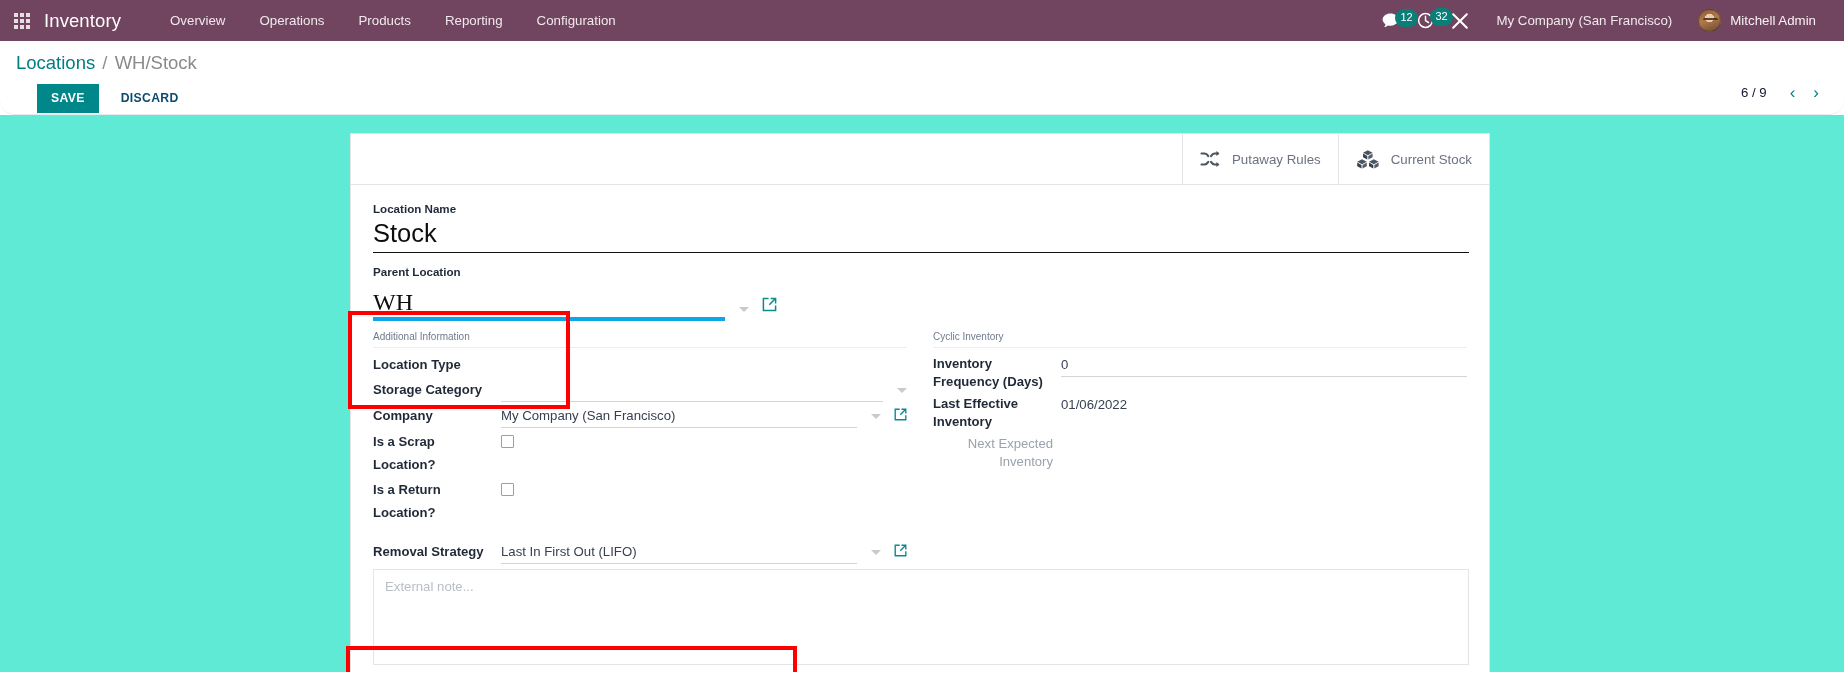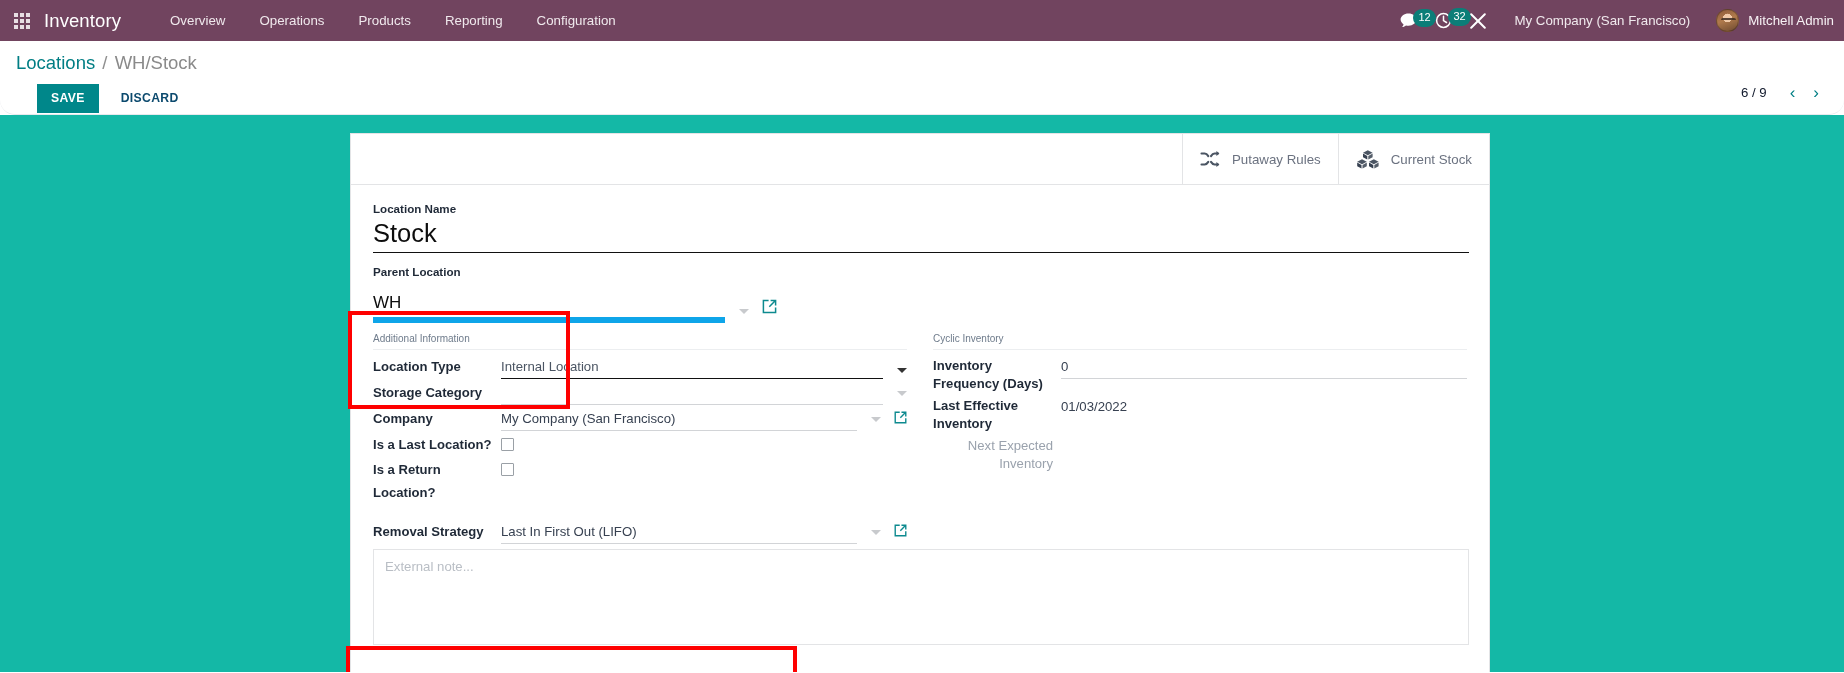--- a/index.html
+++ b/index.html
@@ -44,21 +44,21 @@
     color: #f0e9ed;
     padding: 0 17px;
     line-height: 41px;
     cursor: pointer;
     white-space: nowrap;
   }
   .nav-right {
     position: absolute; right: 0; top: 0;
     height: 41px;
     display: flex; align-items: center;
-    padding-right: 10px;
+    padding-right: 28px;
   }
   .nav-icon-wrap {
     position: relative;
     margin-right: 18px;
     display: flex; align-items: center;
     cursor: pointer;
   }
   .nav-icon-wrap svg { display: block; }
   .badge {
     position: absolute;
@@ -153,21 +153,21 @@
     background: none; border: none;
     cursor: pointer;
     padding: 2px 9px;
     font-size: 17px;
     line-height: 1;
     font-family: "Liberation Sans", sans-serif;
   }
 
   
   .form-view {
-    background: #14b8a6;
+    background: #5eead4;
     height: calc(673px - 41px - 75px);
     padding: 18px 0 0 0;
     position: relative;
     overflow: hidden;
   }
   .sheet {
     position: absolute;
     left: 350px;
     top: 18px;
     width: 1140px;
@@ -216,29 +216,29 @@
     background: transparent;
     font-family: "Liberation Sans", sans-serif;
     outline: none;
   }
   .subtitle-row {
     display: flex;
     align-items: flex-end;
     margin-top: 11px;
   }
   .subtitle-input {
-    font-size: 17px;
+    font-size: 24px;
     line-height: 25px;
     color: #0d0d0d;
     border: none;
-    border-bottom: 6px solid #0ea5e9;
+    border-bottom: 4px solid #0ea5e9;
     width: 352px;
     padding: 0 0 2px 0;
     background: transparent;
-    font-family: Liberation Sans, sans-serif;
+    font-family: Liberation Serif, serif;
     outline: none;
   }
   .caret-down {
     width: 0; height: 0;
     border-left: 5px solid transparent;
     border-right: 5px solid transparent;
     border-top: 5px solid #c8cacd;
     margin: 0 0 9px 14px;
     cursor: pointer;
   }
@@ -462,26 +462,20 @@
       </div>
     </div>
 
     <div class="groups">
 
       <div class="group">
         <div class="group-title">Additional Information</div>
 
         <div class="frow">
           <div class="flabel">Location Type</div>
-          <div class="fvalue">
-            <div class="inp-wrap">
-              <input class="inp focus-line" value="Internal Location" style="">
-            </div>
-            <span class="caret-down" style="border-top-color:#333;margin-bottom:6px"></span>
-          </div>
         </div>
 
         <div class="frow">
           <div class="flabel">Storage Category</div>
           <div class="fvalue">
             <div class="inp-wrap">
               <input class="inp" value="" style="">
             </div>
             <span class="caret-down"></span>
           </div>
@@ -497,21 +491,21 @@
             <span class="ext-link" style="margin-bottom:3px">
               <svg width="13" height="13" viewBox="0 0 15 15">
                 <path d="M6.6 1.4H1.4v12.2h12.2V8.4" fill="none" stroke="#0d8a8f" stroke-width="1.6"></path>
                 <path d="M8.6 1.4h5v5M13.2 1.8L7.3 7.7" fill="none" stroke="#0d8a8f" stroke-width="1.6"></path>
               </svg>
             </span>
           </div>
         </div>
 
         <div class="frow">
-          <div class="flabel">Is a Last Location?</div>
+          <div class="flabel">Is a Scrap Location?</div>
           <div class="fvalue">
             <span class="chk"></span>
           </div>
         </div>
 
         <div class="frow">
           <div class="flabel">Is a Return Location?</div>
           <div class="fvalue">
             <span class="chk"></span>
           </div>
@@ -524,21 +518,21 @@
         <div class="frow">
           <div class="flabel twoline-label">Inventory Frequency (Days)</div>
           <div class="fvalue">
             <input class="inp" style="width: 100%;" value="0">
           </div>
         </div>
 
         <div class="frow">
           <div class="flabel twoline-label">Last Effective Inventory</div>
           <div class="fvalue">
-            <span class="plain-val">01/03/2022</span>
+            <span class="plain-val">01/06/2022</span>
           </div>
         </div>
 
         <div class="frow">
           <div class="flabel twoline-label muted">Next Expected Inventory</div>
           <div class="fvalue">
             <span class="plain-val"></span>
           </div>
         </div>
       </div>

